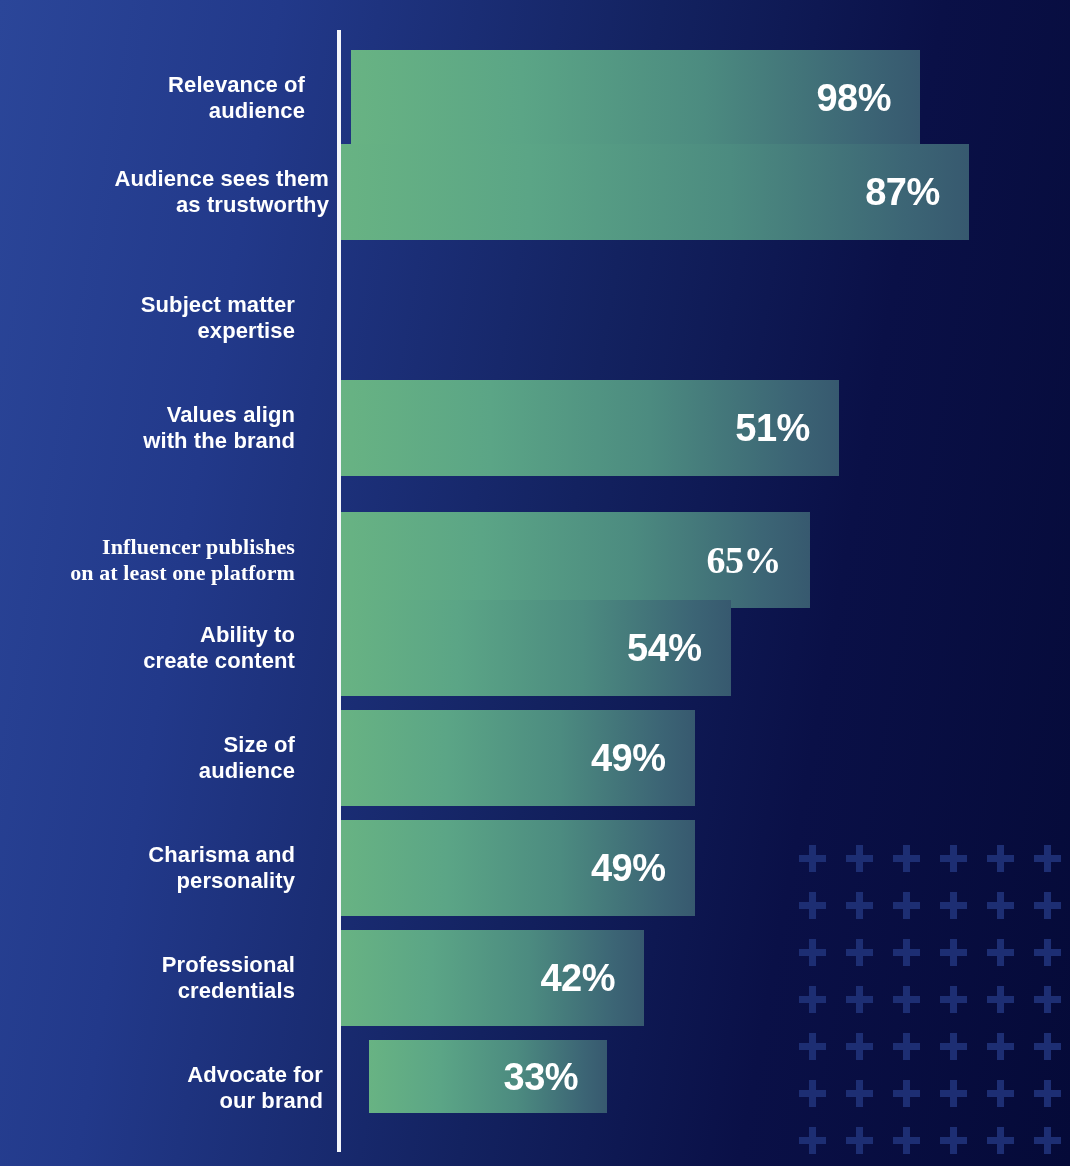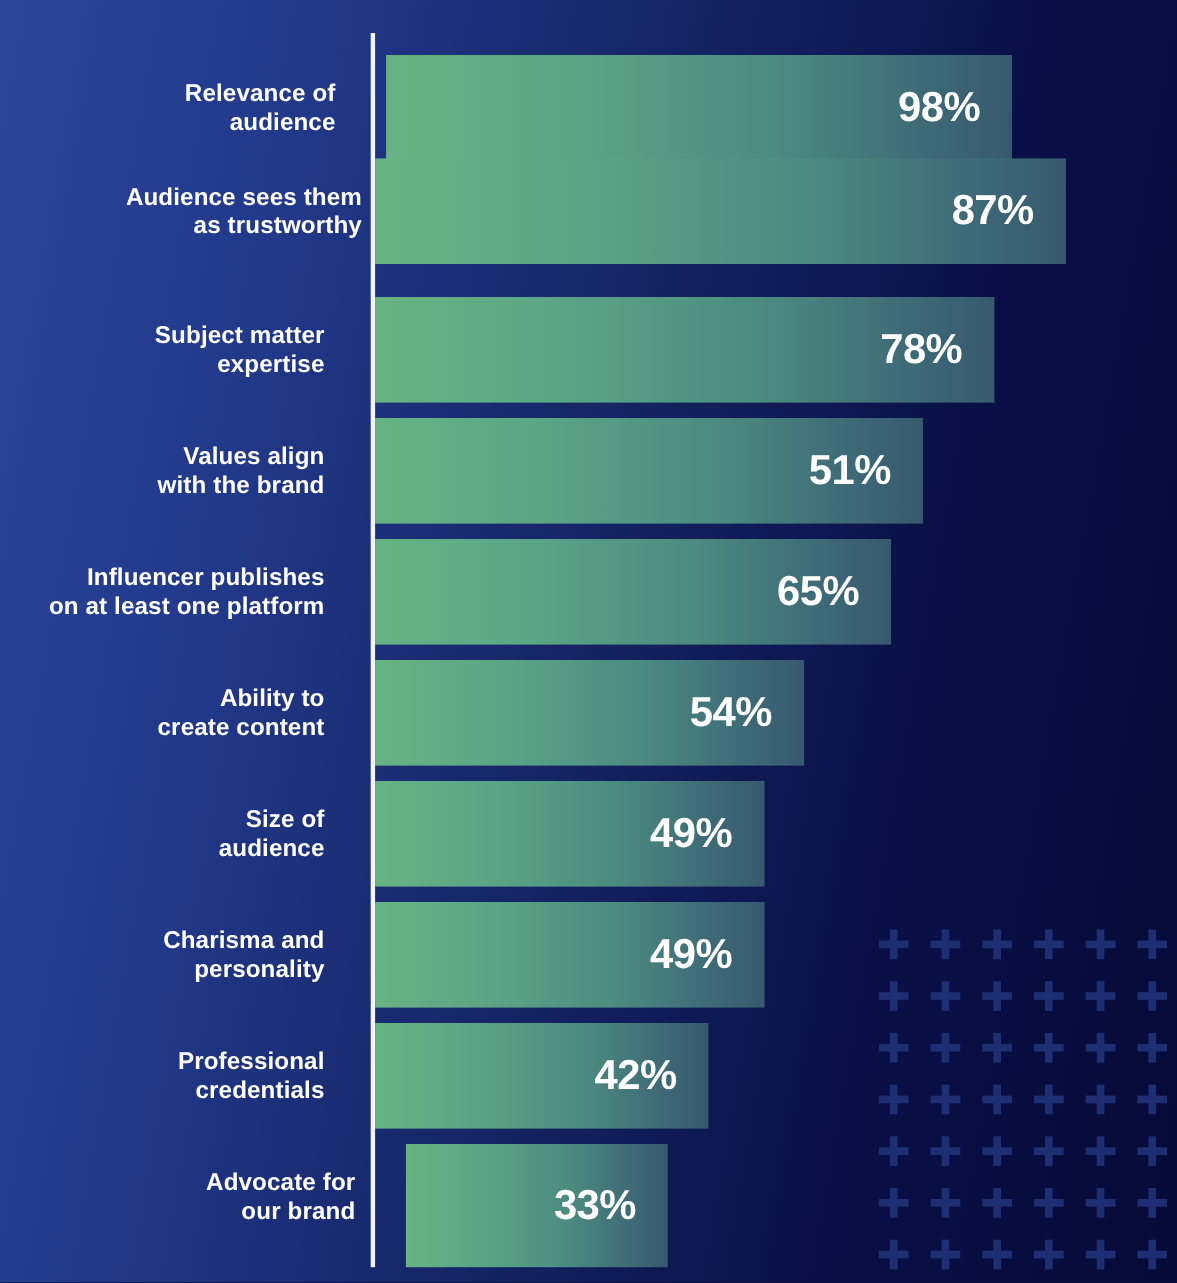--- a/index.html
+++ b/index.html
@@ -182,36 +182,31 @@
 as trustworthy</div>
           <div class="bar-track" style="width: 627.705px; height: 96px;">
             <div class="bar-fill">
               <span class="bar-value">87%</span>
             </div>
           </div>
         </div>
         <div class="bar-row" style="top: 270px; text-decoration: underline;">
           <div class="bar-label">Subject matter
 expertise</div>
-          <div class="bar-track" style="width: 562.77px; height: 96px;">
-            <div class="bar-fill">
-              <span class="bar-value">78%</span>
-            </div>
-          </div>
         </div>
         <div class="bar-row" style="top: 380px;">
           <div class="bar-label">Values align
 with the brand</div>
           <div class="bar-track" style="width: 497.835px; height: 96px;">
             <div class="bar-fill">
               <span class="bar-value">51%</span>
             </div>
           </div>
         </div>
-        <div class="bar-row" style="top: 490px;">
+        <div class="bar-row" style="top: 512px; font-family: Liberation Serif, serif;">
           <div class="bar-label">Influencer publishes
 on at least one platform</div>
           <div class="bar-track" style="width: 468.975px; height: 96px;">
             <div class="bar-fill">
               <span class="bar-value">65%</span>
             </div>
           </div>
         </div>
         <div class="bar-row" style="top: 600px;">
           <div class="bar-label">Ability to
@@ -245,21 +240,21 @@
 credentials</div>
           <div class="bar-track" style="width: 303.03px; height: 96px;">
             <div class="bar-fill">
               <span class="bar-value">42%</span>
             </div>
           </div>
         </div>
         <div class="bar-row" style="top: 1040px; margin-left: 28px;">
           <div class="bar-label">Advocate for
 our brand</div>
-          <div class="bar-track" style="width: 238.095px; height: 112px;">
+          <div class="bar-track" style="width: 238.095px; height: 73px;">
             <div class="bar-fill">
               <span class="bar-value">33%</span>
             </div>
           </div>
         </div>
       </div>
   </div>
 
 </div>
 

